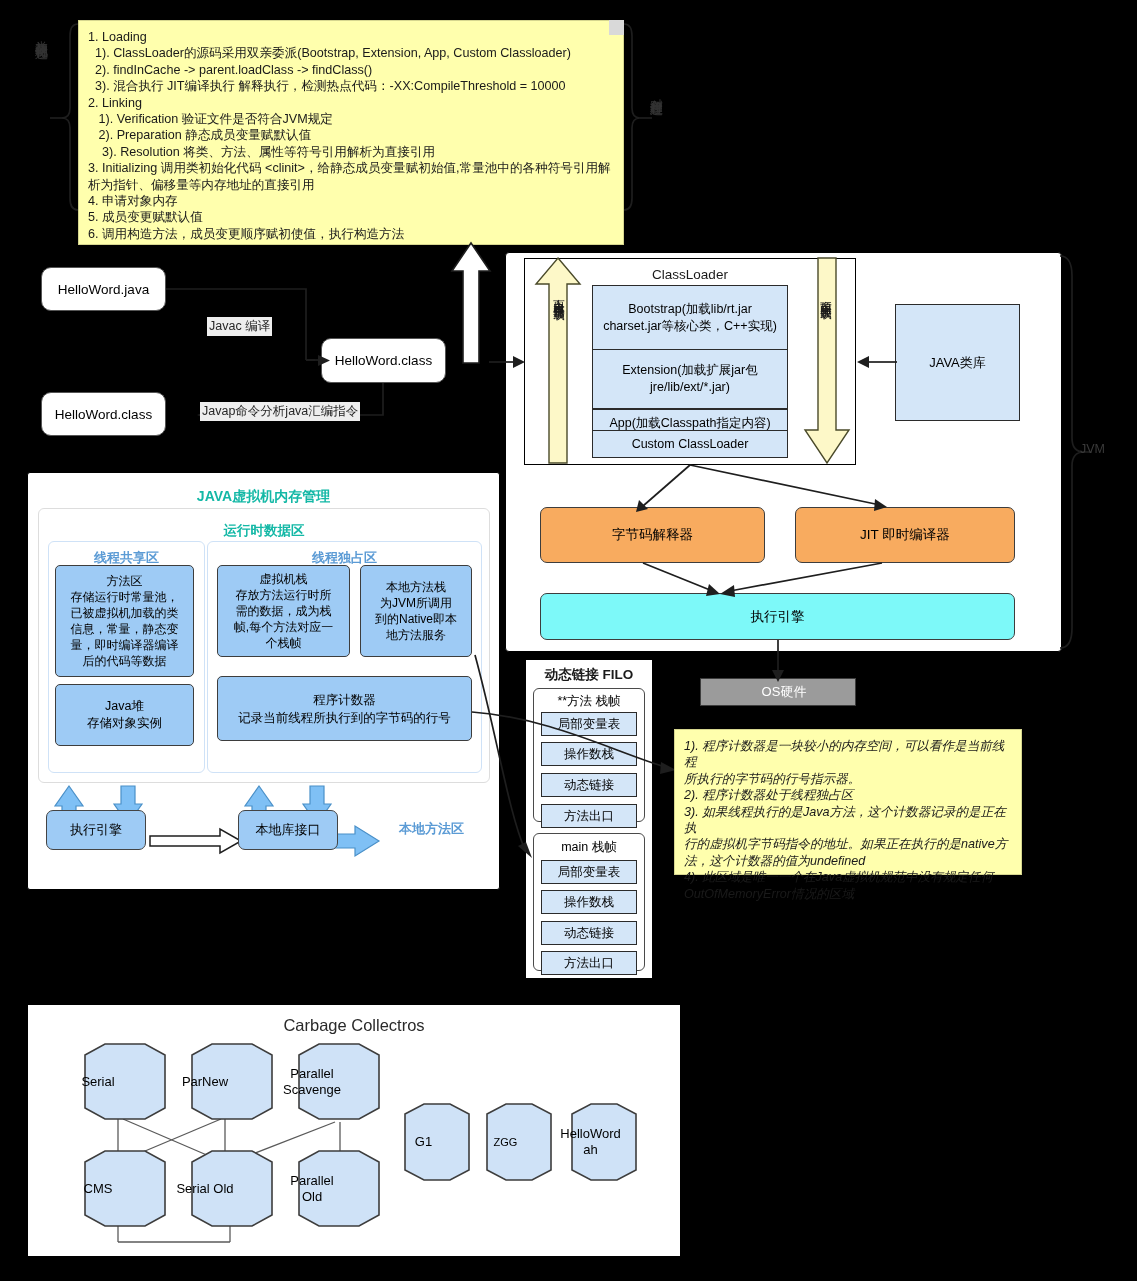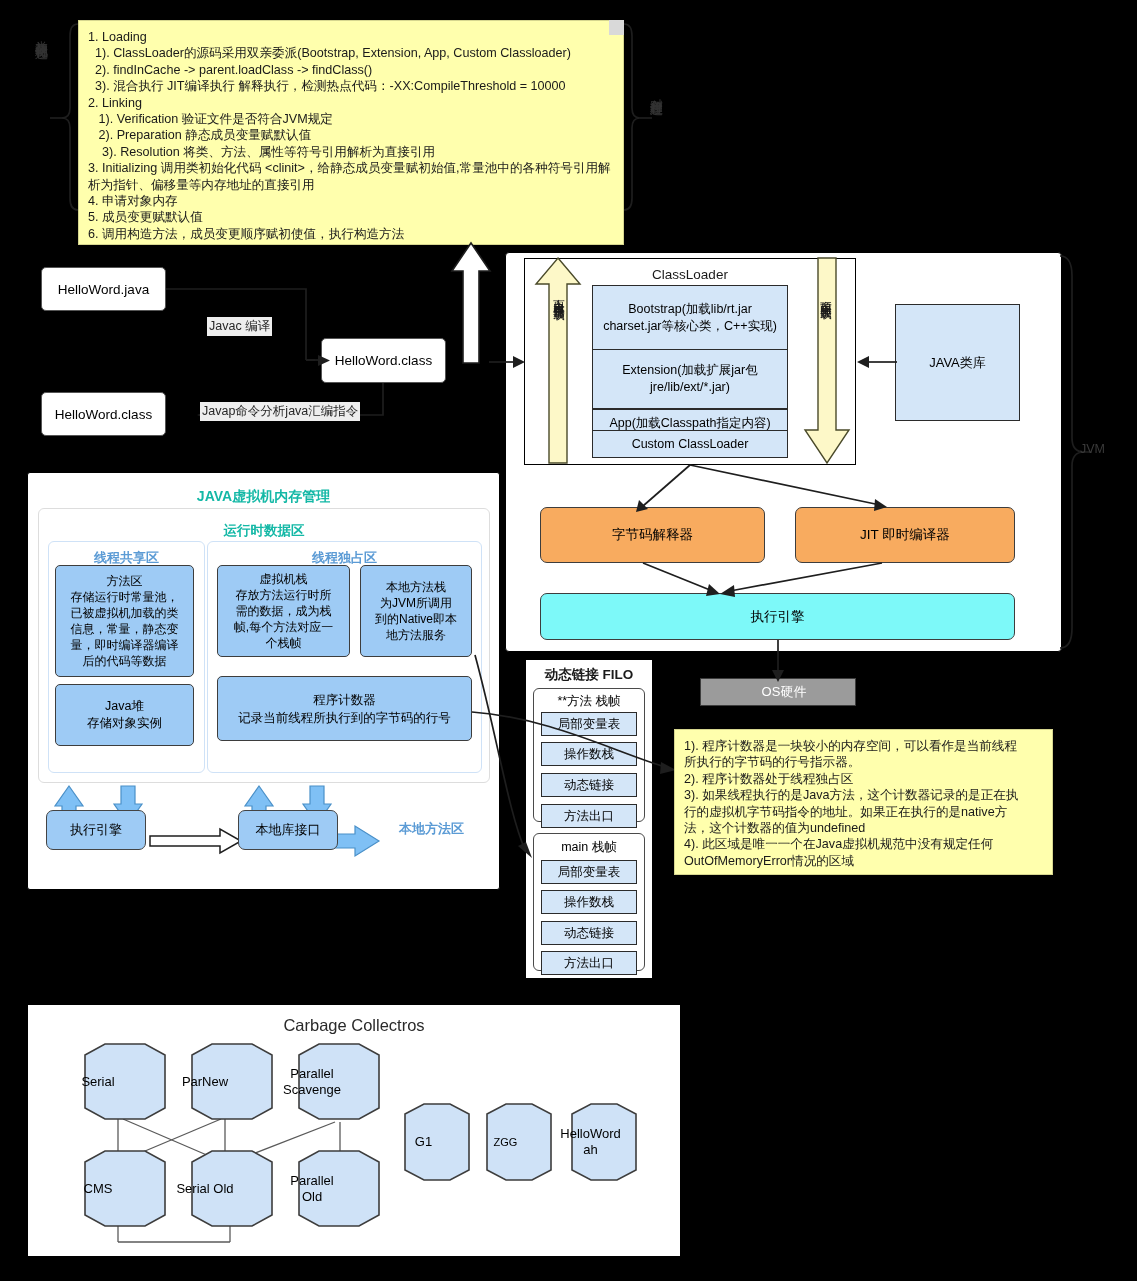--- a/index.html
+++ b/index.html
@@ -3,21 +3,21 @@
 <meta charset="utf-8">
 <style>
   html,body{margin:0;padding:0;background:#000;}
   body{width:1137px;height:1281px;position:relative;font-family:"Liberation Sans","DejaVu Sans",sans-serif;}
   #stage{position:absolute;left:0;top:0;width:1137px;height:1281px;overflow:hidden;}
   .abs{position:absolute;box-sizing:border-box;}
   .ctr{display:flex;align-items:center;justify-content:center;text-align:center;}
 
   
   .white-box{background:#fff;border:1px solid #000;}
-  .round-white{background:#fff;border:1px solid #555;border-radius:5px;}
+  .round-white{background:#fff;border:1px solid #555;border-radius:10px;}
   .blue-round{background:#9ecbf5;border:1.6px solid #444;border-radius:7px;}
   .blue-soft{background:#9ecbf5;border:1.6px solid #3d3d3d;border-radius:5px;}
   .orange{background:#f8ab5f;border:1.6px solid #3d3d3d;border-radius:7px;}
   .cyan{background:#7df9f9;border:1.6px solid #3d3d3d;border-radius:7px;}
   .gray{background:#9b9b9b;border:1.6px solid #3d3d3d;padding-left:12px;}
   .note{background:#ffffad;border:1px solid #d6d68f;}
   .plain-blue{background:#d4e6f8;border:1px solid #2b2b2b;}
 
   .lbl{color:#1a1a1a;}
   .lbl-blue{color:#5b9bd5;font-weight:bold;}
@@ -245,21 +245,21 @@
   <div class="abs plain-blue ctr" style="left:541px;top:921px;width:96px;height:24px;font-size:12.5px;">动态链接</div>
   <div class="abs plain-blue ctr" style="left:541px;top:951px;width:96px;height:24px;font-size:12.5px;">方法出口</div>
 
   <svg class="abs" style="left:350px;top:600px;width:340px;height:260px;">
     <path class="blkline" d="M125 55 C148 140 158 210 175 250"></path>
     <polygon points="168,246 182,258 176,242" fill="#1e1e1e"></polygon>
     <path class="blkline" d="M122 112 C200 118 260 150 318 168"></path>
     <polygon points="311,162 326,170 310,174" fill="#1e1e1e"></polygon>
   </svg>
 
-  <div class="abs note" style="left:674px;top:729px;width:379px;height:146px;">
+  <div class="abs note" style="left:674px;top:729px;width:348px;height:146px;font-style:italic;">
     <div class="notetext">1). 程序计数器是一块较小的内存空间，可以看作是当前线程
 所执行的字节码的行号指示器。
 2). 程序计数器处于线程独占区
 3). 如果线程执行的是Java方法，这个计数器记录的是正在执
 行的虚拟机字节码指令的地址。如果正在执行的是native方
 法，这个计数器的值为undefined
 4). 此区域是唯一一个在Java虚拟机规范中没有规定任何
 OutOfMemoryError情况的区域</div>
   </div>
 

